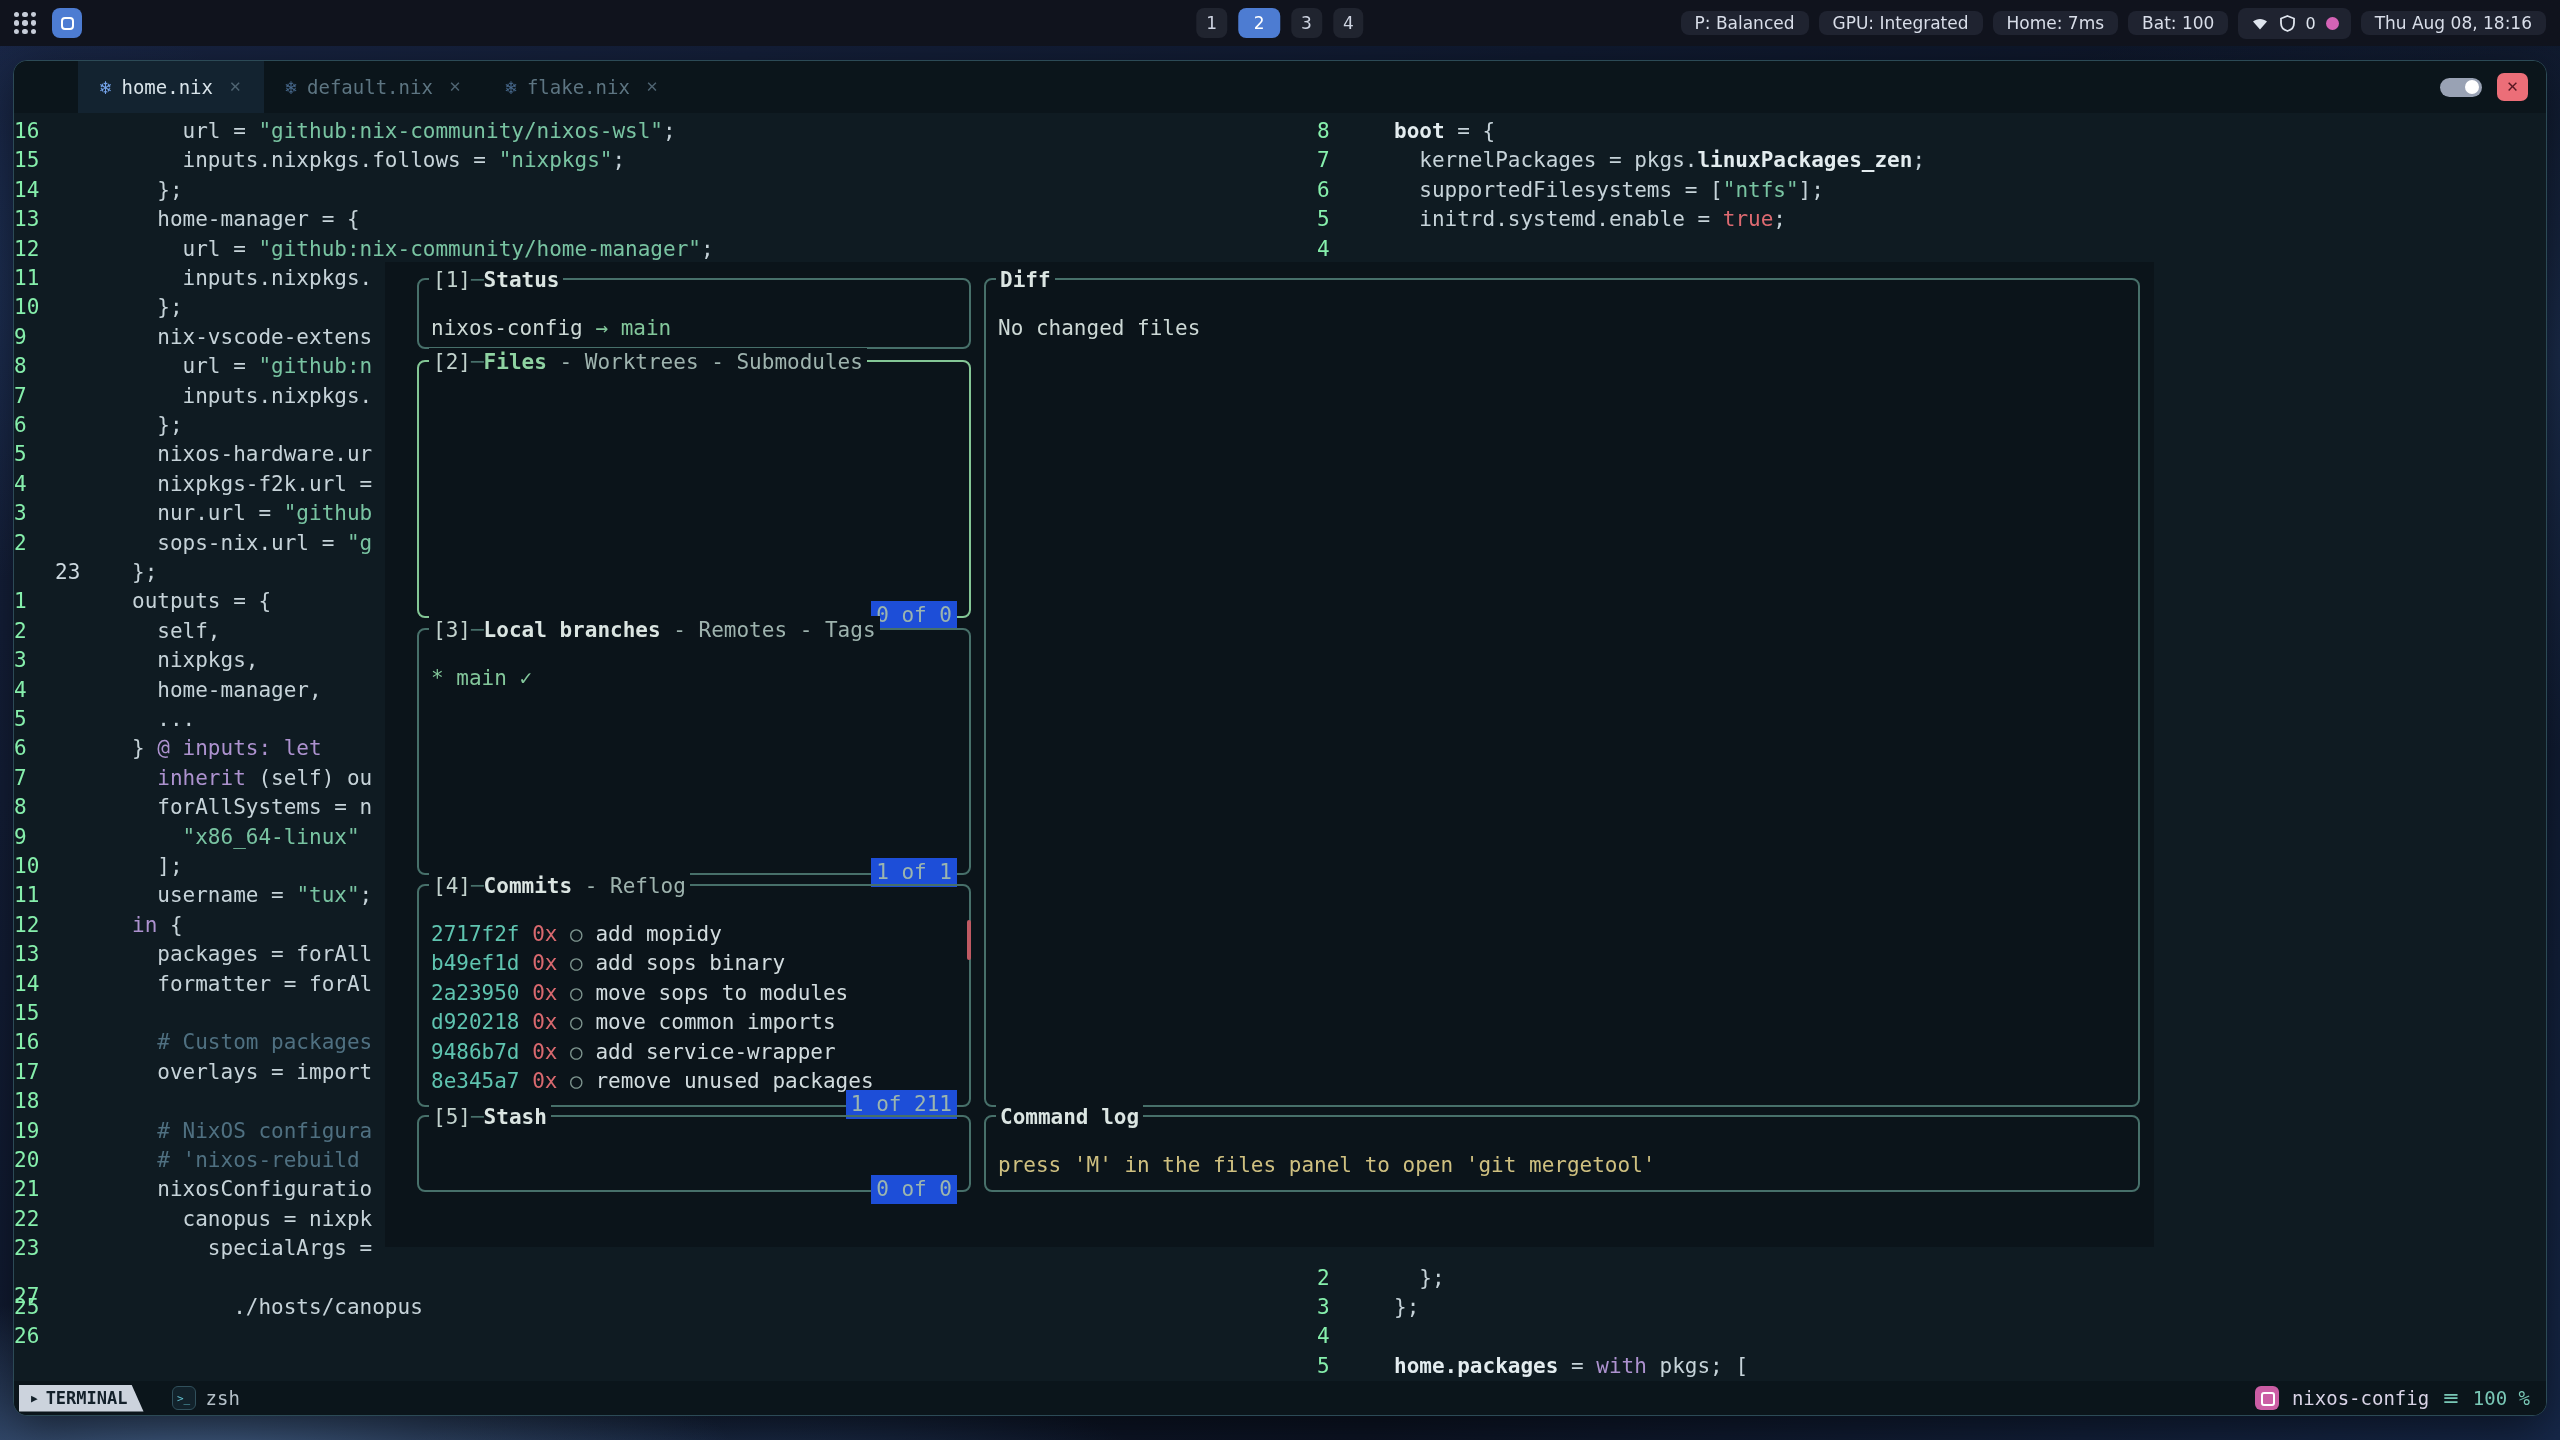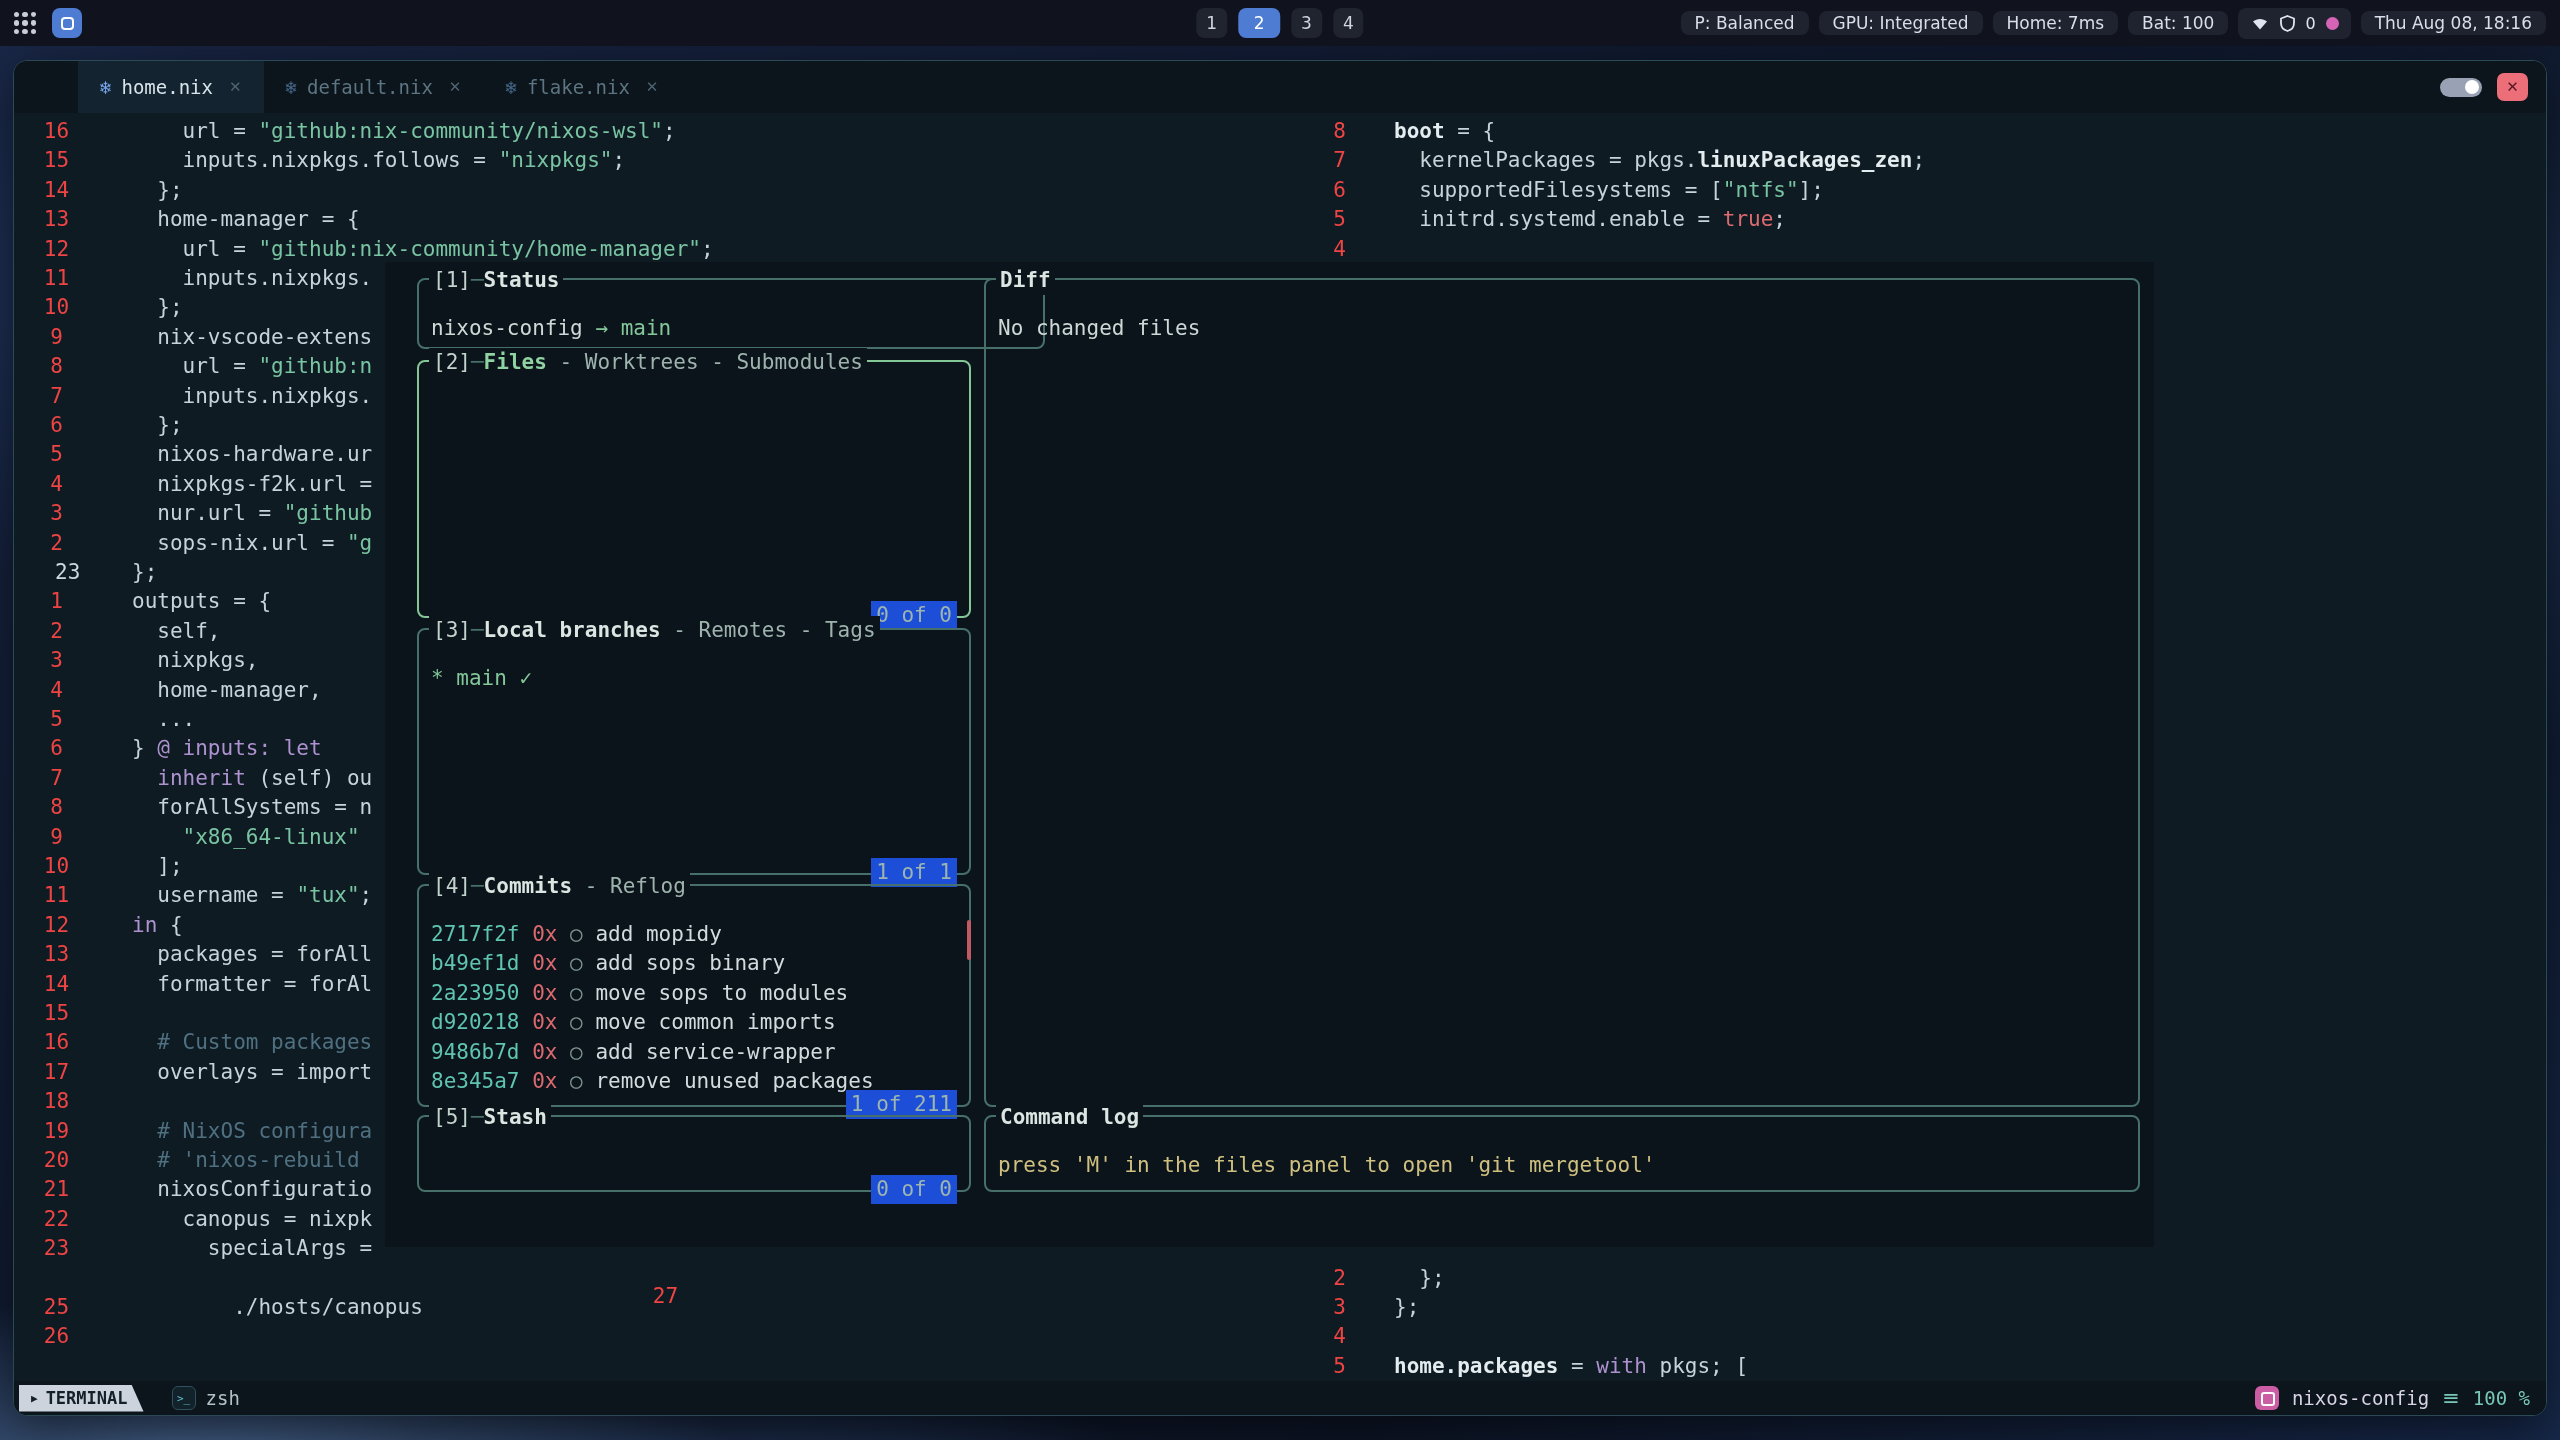--- a/index.html
+++ b/index.html
@@ -43,21 +43,21 @@
 .toggle{width:42px;height:19px;border-radius:10px;background:#99a2b4;position:relative;cursor:pointer}
 .toggle i{position:absolute;right:3px;top:2.5px;width:14px;height:14px;border-radius:50%;background:#fff;display:block}
 .closebtn{width:31px;height:28px;border-radius:7px;background:#ec6e78;color:#571722;display:flex;align-items:center;justify-content:center;font-size:15px;font-weight:bold;cursor:pointer;font-family:"DejaVu Sans",sans-serif}
 
 
 .editor{position:absolute;left:0;top:52px;right:0;bottom:34px;font:21px/29.4px "DejaVu Sans Mono","DejaVu Sans",monospace;z-index:1}
 .pane{position:absolute;top:0;height:100%}
 .pane-left{left:0;width:1303px}
 .pane-right{left:1303px;right:0}
 .cline{position:absolute;left:0;right:0;height:29.4px;display:flex;white-space:pre}
-.gut{flex:0 0 85px;text-align:center;color:#ef4444}
+.gut{flex:0 0 85px;text-align:left;color:#86efac}
 .gut.cur{text-align:left;padding-left:41px;color:#cdd9e0}
 .gsp{flex:0 0 33px}
 .pane-right .gut{flex-basis:45px}
 .pane-right .gsp{flex-basis:32px}
 .tk-t{color:#c6d3d9}
 .tk-s{color:#79c4a2}
 .tk-k{color:#ad92cf}
 .tk-b{color:#e3ecef;font-weight:bold}
 .tk-c{color:#4f7081}
 .tk-r{color:#dd6a71}
@@ -233,21 +233,21 @@
         <div class="cline" style="top: 121.6px;"><span class="gut">4</span><span class="gsp"></span><span class="codetx"></span></div>
         <div class="cline" style="top: 1150.6px;"><span class="gut">2</span><span class="gsp"></span><span class="codetx"><span class="tk-t">  };</span></span></div>
         <div class="cline" style="top: 1180px;"><span class="gut">3</span><span class="gsp"></span><span class="codetx"><span class="tk-t">};</span></span></div>
         <div class="cline" style="top: 1209.4px;"><span class="gut">4</span><span class="gsp"></span><span class="codetx"></span></div>
         <div class="cline" style="top: 1238.8px;"><span class="gut">5</span><span class="gsp"></span><span class="codetx"><span class="tk-b">home.packages</span><span class="tk-t"> = </span><span class="tk-k">with</span><span class="tk-t"> pkgs; [</span></span></div>
       </div>
   </div>
 
   <div class="lazygit">
 
-    <div class="panel" style="left:32px;top:16px;width:628px;height:71px">
+    <div class="panel" style="left:32px;top:16px;width:554px;height:71px">
       <div class="ptitle"><span class="pkey">[1]</span><span class="pdash">─</span><span class="pmain">Status</span></div>
       <div class="pbody"><span class="repo">nixos-config </span><span class="grn">→ main</span></div>
     </div>
 
     <div class="panel active" style="left:32px;top:98px;width:554px;height:258px">
       <div class="ptitle"><span class="pkey">[2]</span><span class="pdash">─</span><span class="pmain">Files</span><span class="psub"> - Worktrees - Submodules</span></div>
       <div class="pbody"></div>
       <div class="pcount">0 of 0</div>
     </div>
 

